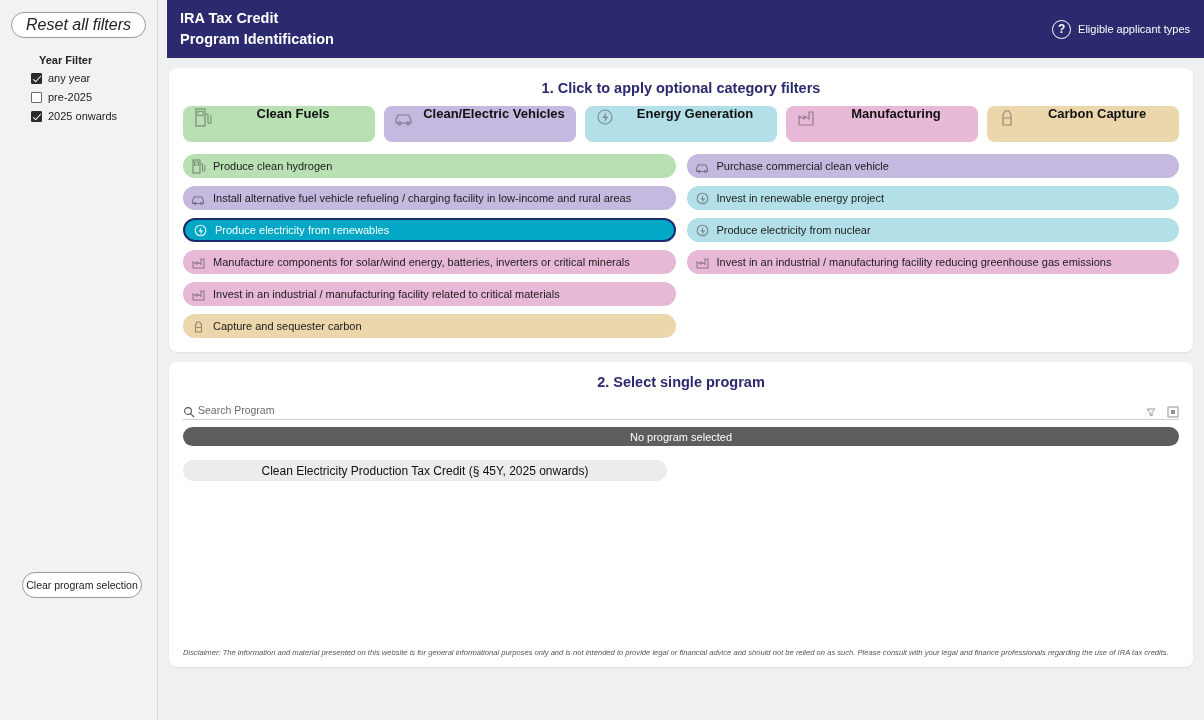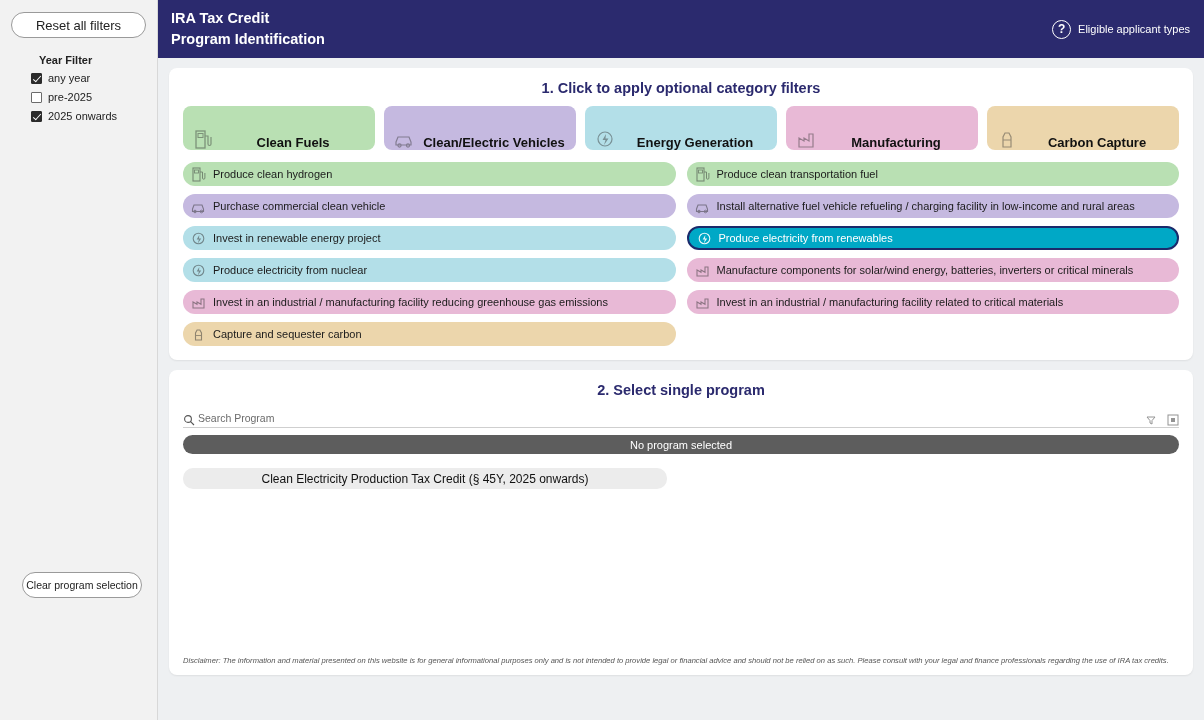--- a/index.html
+++ b/index.html
@@ -76,26 +76,27 @@
     bottom: 0;
     background: #111;
     display: block;
   }
   .reset-btn {
     margin: 12px 11px 0 11px;
     height: 26px;
     border: 1px solid #9a9a9a;
     border-radius: 13px;
     background: #ffffff;
-    font-size: 13px;
+    font-size: 16px;
     color: #222;
     display: flex;
     align-items: center;
     justify-content: center;
     cursor: pointer;
+    font-style: italic;
   }
   .filter-title {
     margin: 16px 0 6px 39px;
     font-size: 11px;
     font-weight: bold;
     color: #222;
   }
   .check-row {
     display: flex;
     align-items: center;
@@ -152,20 +153,21 @@
     background: #eef0f2;
   }
   .topbar {
     height: 58px;
     background: #2b2a6e;
     display: flex;
     align-items: center;
     padding: 0 14px 0 13px;
     color: #fff;
     flex: 0 0 58px;
+    margin-left: 9px;
   }
   .topbar-title {
     font-size: 14.5px;
     font-weight: bold;
     line-height: 1.45;
   }
   .topbar-right {
     margin-left: auto;
     display: flex;
     align-items: center;
@@ -203,24 +205,24 @@
   }
 
   
   .cat-row {
     display: flex;
     gap: 9px;
     padding: 0 14px 12px 14px;
   }
   .cat {
     flex: 1 1 0;
-    height: 44px;
+    height: 36px;
     border-radius: 8px;
     display: flex;
-    align-items: flex-end;
+    align-items: flex-start;
     padding: 0 10px;
     gap: 8px;
     cursor: pointer;
     position: relative;
   }
   .cat .cat-label {
     flex: 1 1 auto;
     text-align: center;
     font-size: 13px;
     font-weight: bold;
@@ -419,28 +421,20 @@
         <div class="pill-grid">
 
           <div class="pill" style="background:#b9e0b3">
             <span class="pill-ico"><svg viewBox="0 0 15 17" width="15" height="17">
                   <rect x="2" y="2" width="7" height="13" fill="none" stroke="#333" stroke-width="1.1"></rect>
                   <rect x="3.5" y="4" width="4" height="3" fill="none" stroke="#333" stroke-width=".9"></rect>
                   <path d="M9 6 h2.5 v6 a1.2 1.2 0 0 0 2.4 0 V7" fill="none" stroke="#333" stroke-width="1"></path>
                 </svg></span>
             <span>Produce clean hydrogen</span>
           </div>
-          <div class="pill" style="background:#b9e0b3">
-            <span class="pill-ico"><svg viewBox="0 0 15 17" width="15" height="17">
-                  <rect x="2" y="2" width="7" height="13" fill="none" stroke="#333" stroke-width="1.1"></rect>
-                  <rect x="3.5" y="4" width="4" height="3" fill="none" stroke="#333" stroke-width=".9"></rect>
-                  <path d="M9 6 h2.5 v6 a1.2 1.2 0 0 0 2.4 0 V7" fill="none" stroke="#333" stroke-width="1"></path>
-                </svg></span>
-            <span>Produce clean transportation fuel</span>
-          </div>
 
           <div class="pill" style="background:#c5b9e0">
             <span class="pill-ico"><svg viewBox="0 0 15 17" width="15" height="17">
                   <path d="M1.5 11 l1.5-4 h8 l1.5 4 v2.5H1.5z" fill="none" stroke="#333" stroke-width="1.1"></path>
                   <circle cx="4" cy="13.5" r="1.3" fill="none" stroke="#333" stroke-width="1"></circle>
                   <circle cx="10.5" cy="13.5" r="1.3" fill="none" stroke="#333" stroke-width="1"></circle>
                 </svg></span>
             <span>Purchase commercial clean vehicle</span>
           </div>
           <div class="pill" style="background:#c5b9e0">

